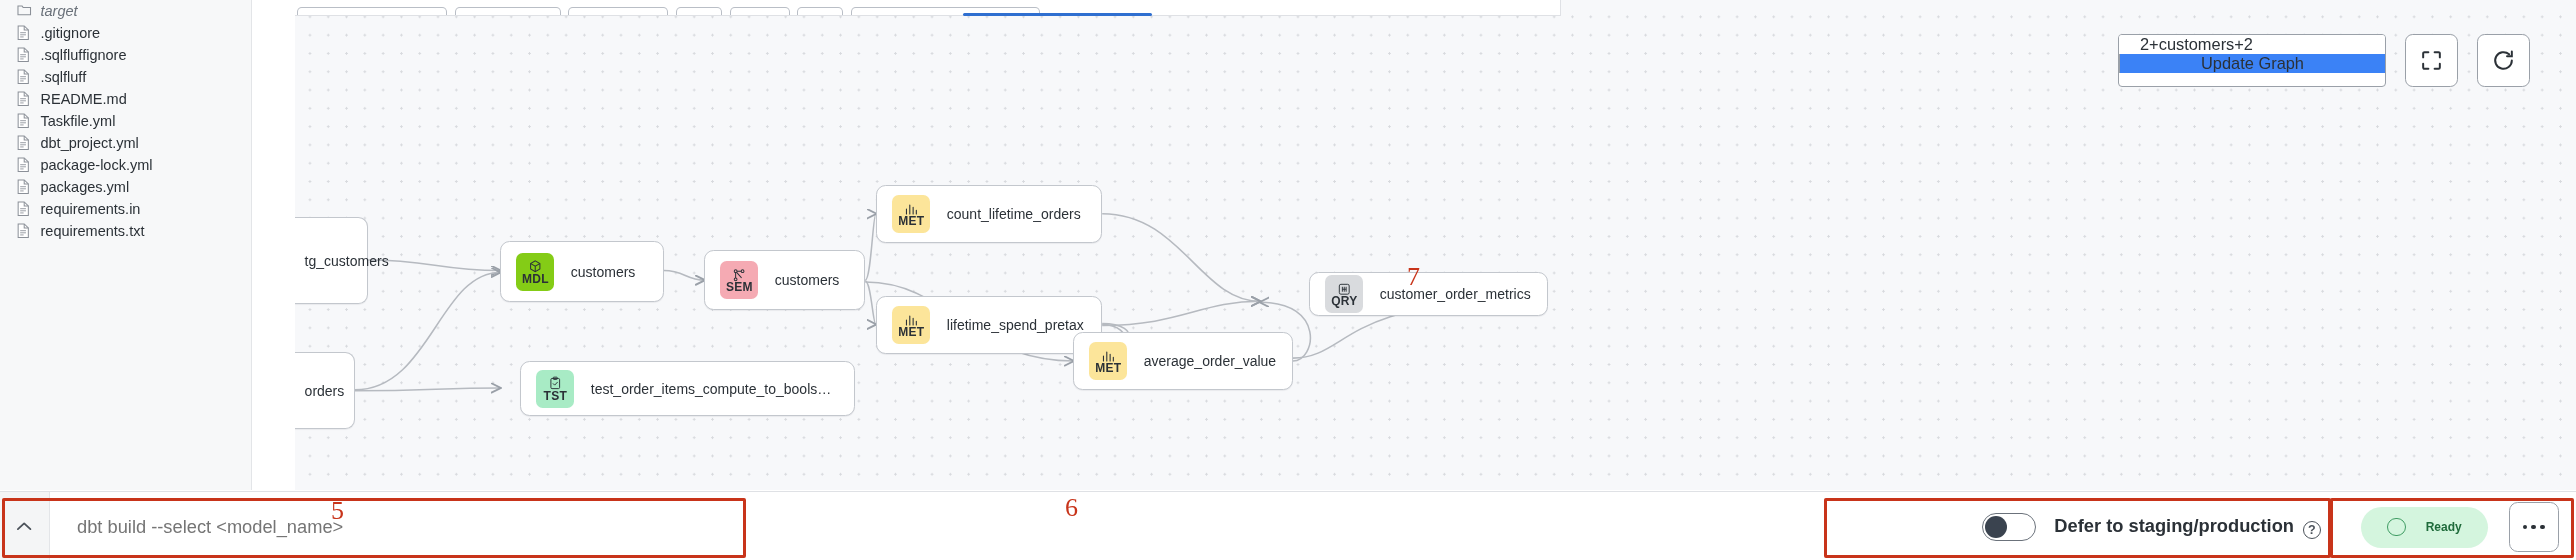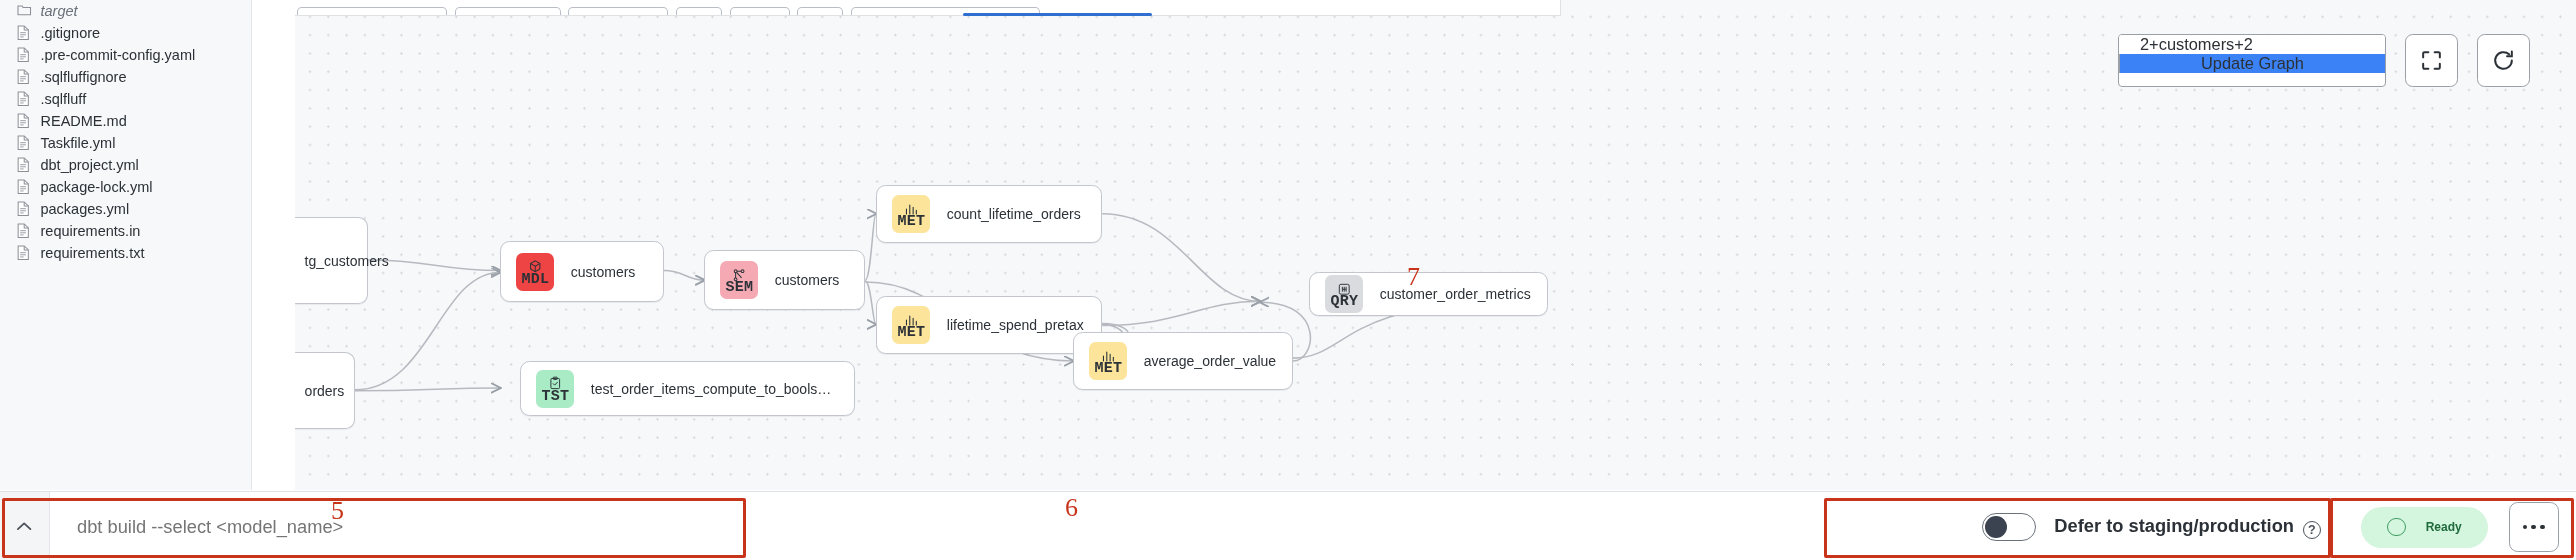--- a/index.html
+++ b/index.html
@@ -92,26 +92,25 @@
   .badge {
     width: 38px; height: 38px;
     border-radius: 6.7px;
     display: flex; flex-direction: column;
     align-items: center; justify-content: center;
     gap: 0px;
     flex: 0 0 38px;
   }
   .badge .bico { height: 16.4px; display: flex; align-items: center; }
   .badge .blab {
-    font-size: 15px; font-weight: 700;
+    font-size: 12px; font-weight: 700;
     letter-spacing: 0.3px; line-height: 9.6px;
     color: #2b3137;
-    font-family: Liberation Mono, monospace;
-  }
-  .badge.mdl { background: #ef4444; }
+  }
+  .badge.mdl { background: #84cc16; }
   .badge.sem { background: #f5aab3; }
   .badge.met { background: #fce59a; }
   .badge.tst { background: #a8ebc5; }
   .badge.qry { background: #d9dbde; }
   .nlabel {
     font-size: 14px; color: #2b3137; white-space: nowrap;
   }
   .node.clipped { border-left: none; border-radius: 0 9.6px 9.6px 0; padding-left: 0; }
   .node.clipped .nlabel { padding-left: 9.6px; }
 
@@ -260,30 +259,20 @@
         </div>
         <div class="file-row">
           <span class="ficon">
             <svg width="12.5" height="15.4" viewBox="0 0 13 16" fill="none" stroke="#8b9098" stroke-width="1.05">
               <path d="M1.2 1h6.3l4.3 4.1v9.9H1.2z" fill="#fff"></path>
               <path d="M7.5 1v4.1h4.3"></path>
               <path d="M3.3 8h6M3.3 10.2h6M3.3 12.4h3.6" stroke-width=".9"></path>
             </svg>
           </span>
           <span class="fname">.gitignore</span>
-        </div>
-        <div class="file-row">
-          <span class="ficon">
-            <svg width="12.5" height="15.4" viewBox="0 0 13 16" fill="none" stroke="#8b9098" stroke-width="1.05">
-              <path d="M1.2 1h6.3l4.3 4.1v9.9H1.2z" fill="#fff"></path>
-              <path d="M7.5 1v4.1h4.3"></path>
-              <path d="M3.3 8h6M3.3 10.2h6M3.3 12.4h3.6" stroke-width=".9"></path>
-            </svg>
-          </span>
-          <span class="fname">.pre-commit-config.yaml</span>
         </div>
         <div class="file-row">
           <span class="ficon">
             <svg width="12.5" height="15.4" viewBox="0 0 13 16" fill="none" stroke="#8b9098" stroke-width="1.05">
               <path d="M1.2 1h6.3l4.3 4.1v9.9H1.2z" fill="#fff"></path>
               <path d="M7.5 1v4.1h4.3"></path>
               <path d="M3.3 8h6M3.3 10.2h6M3.3 12.4h3.6" stroke-width=".9"></path>
             </svg>
           </span>
           <span class="fname">.sqlfluffignore</span>

